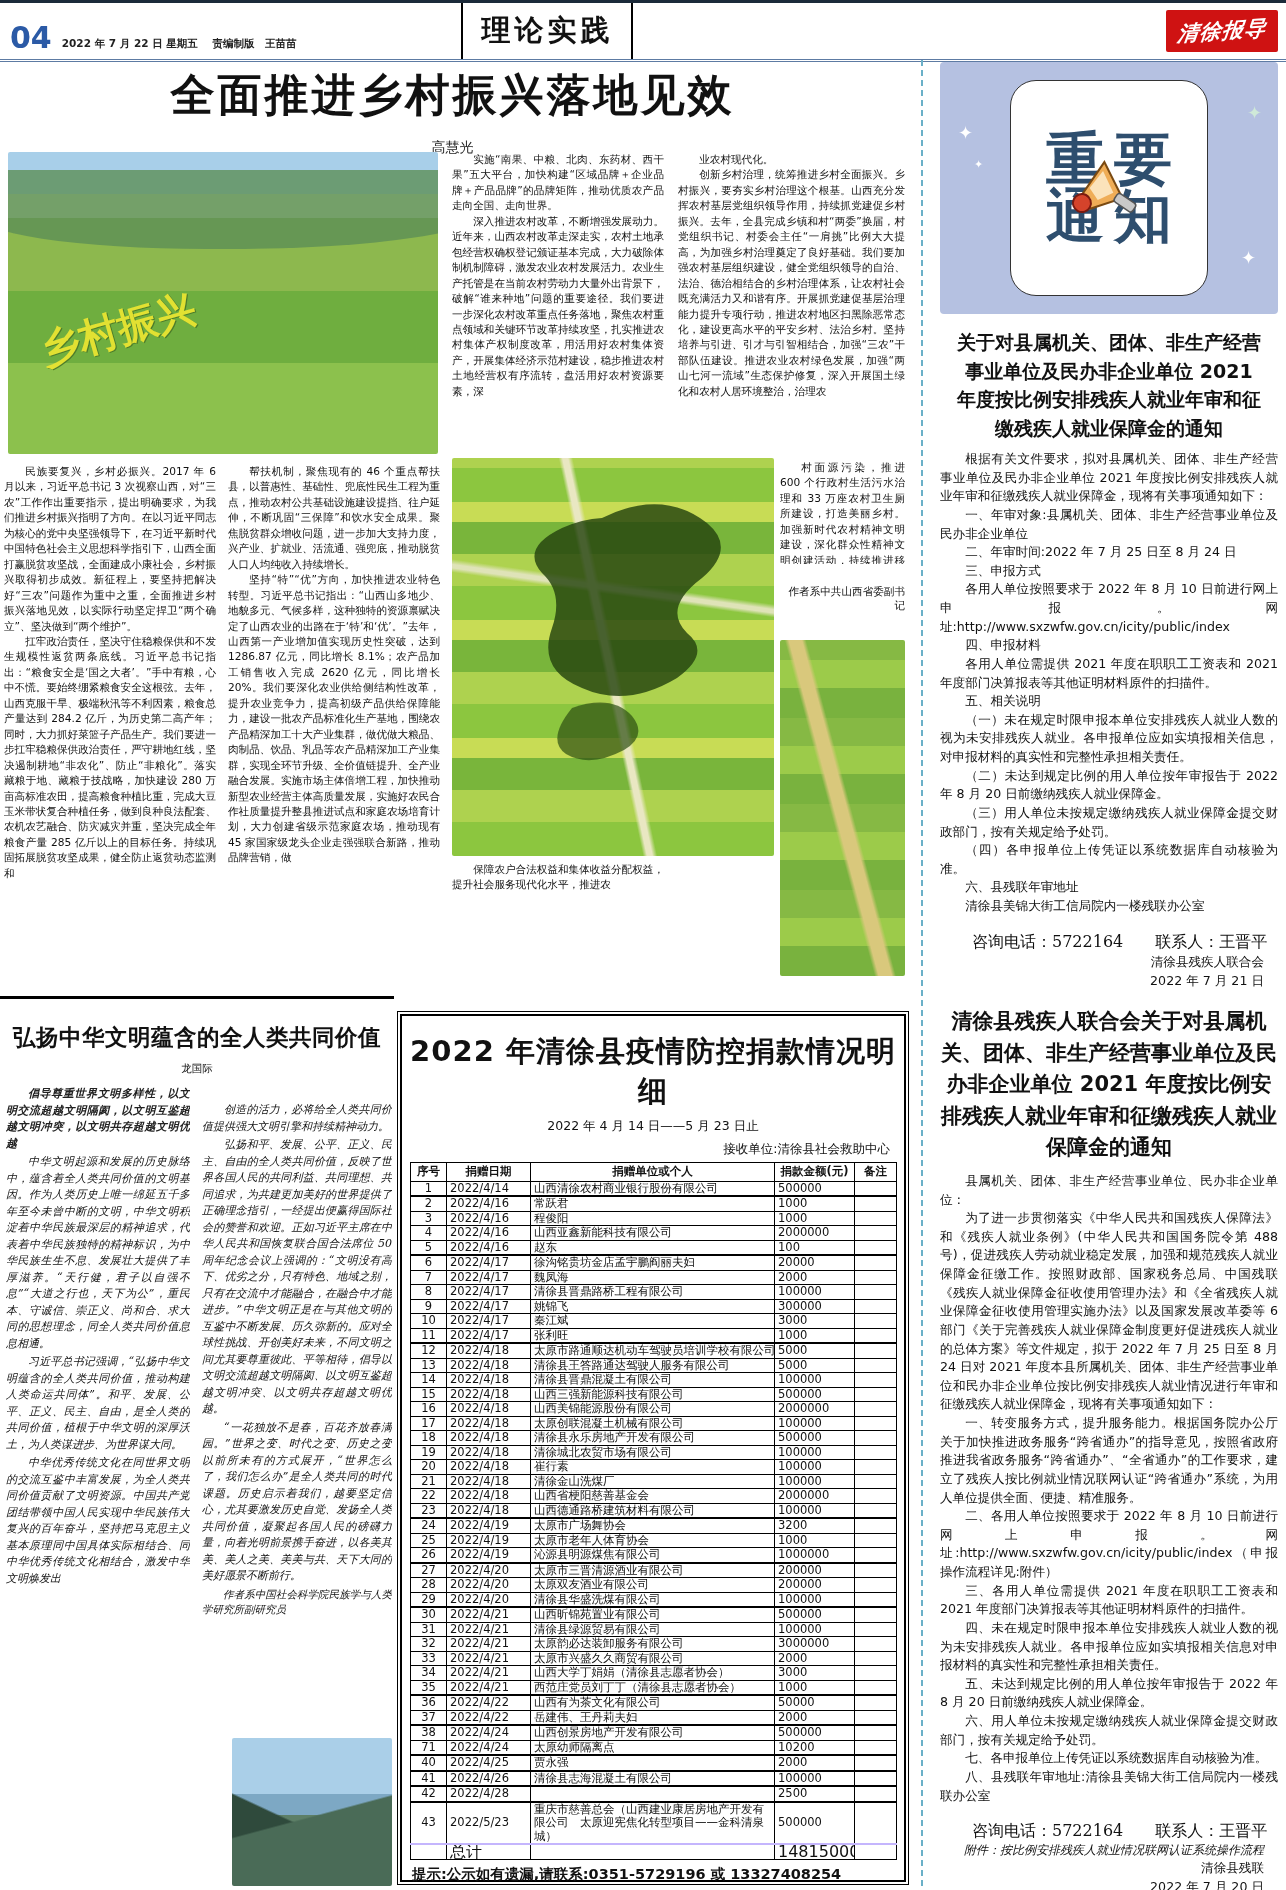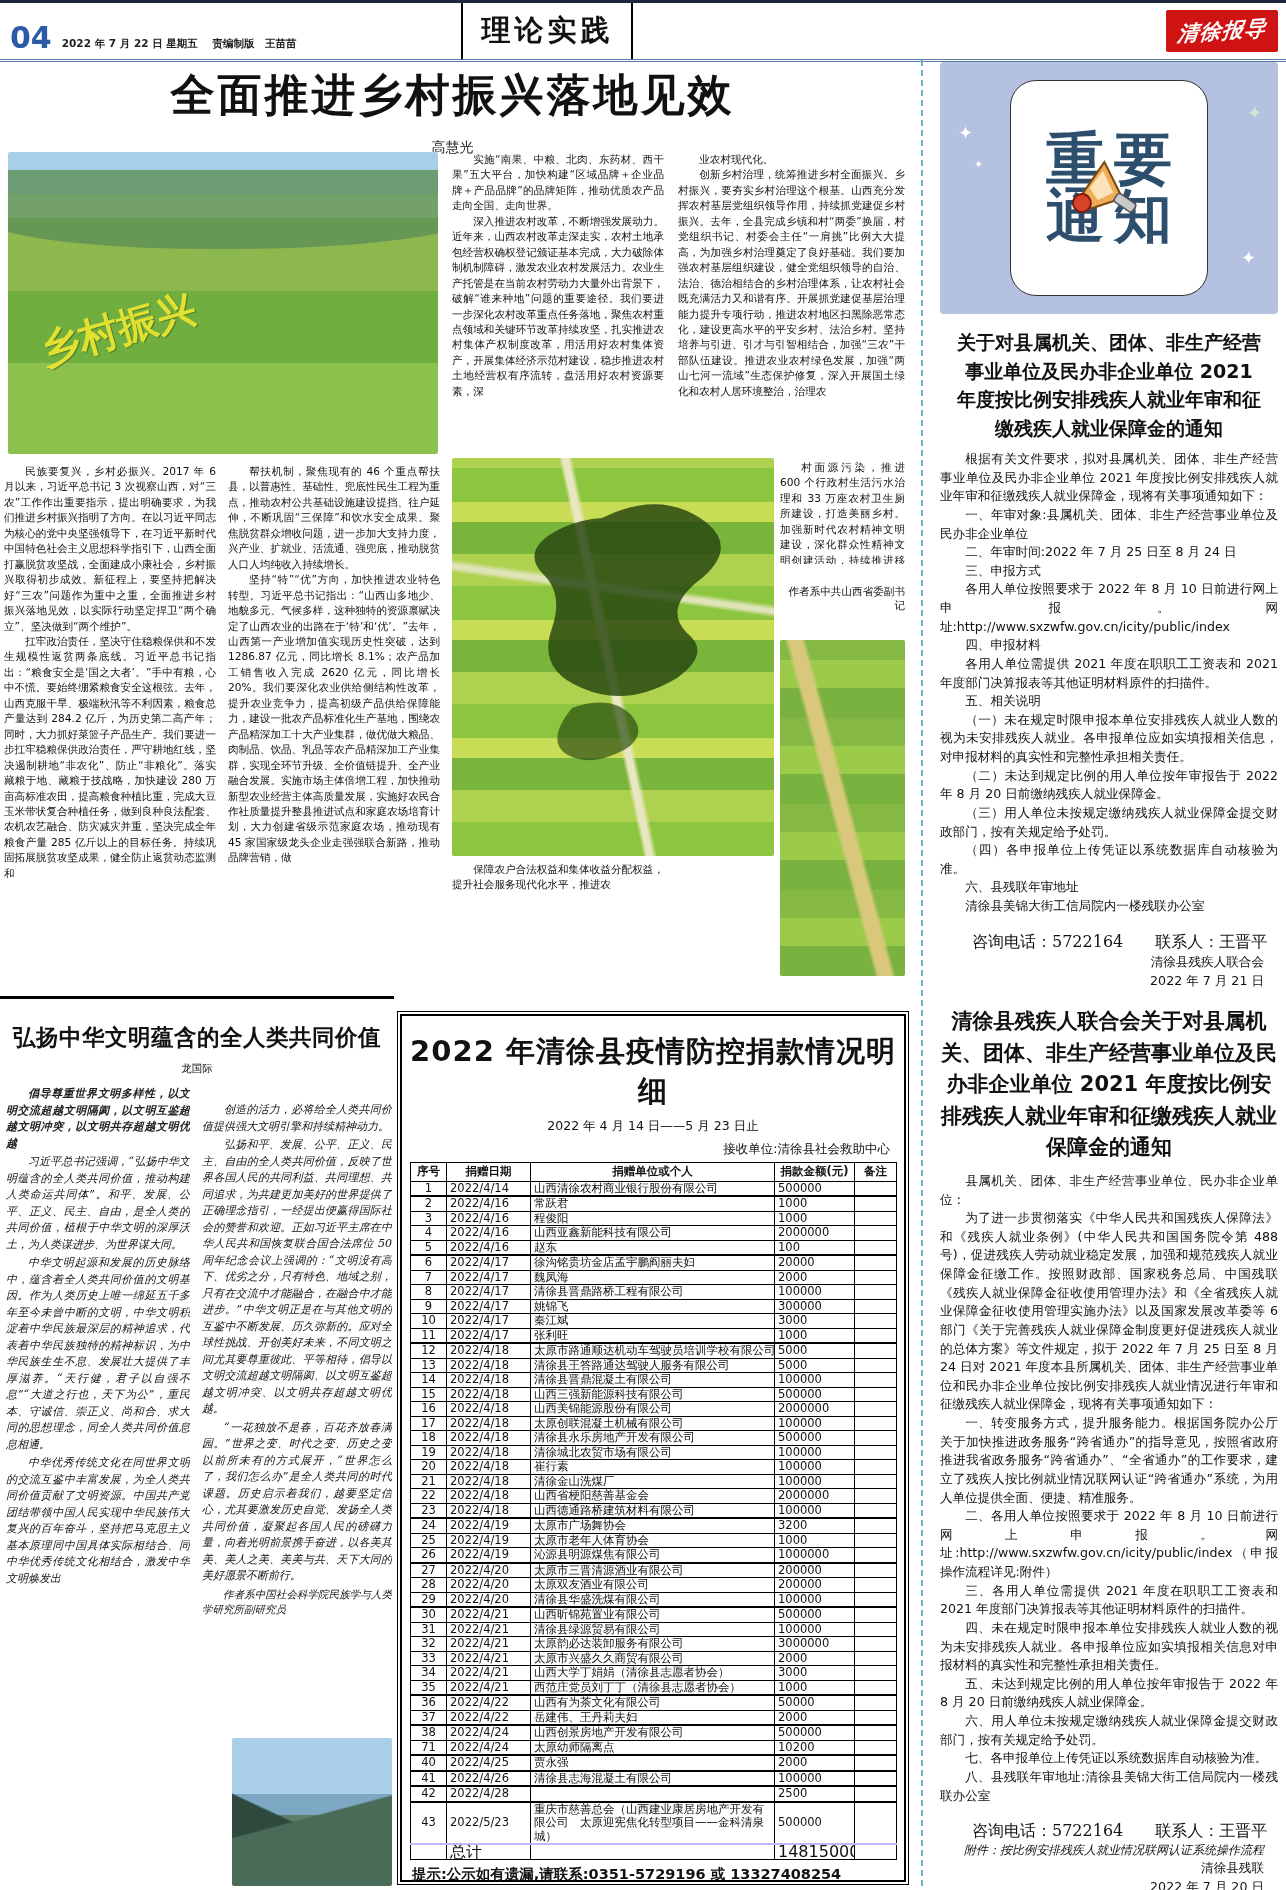--- a/index.html
+++ b/index.html
@@ -134,22 +134,22 @@
   </div>
 
   <div class="photo ph3" style="left:780px;top:640px;width:125px;height:336px;"></div>
 
   <div class="rule-left"></div>
   <div class="la-title">弘扬中华文明蕴含的全人类共同价值</div>
   <div class="la-byline">龙国际</div>
   <div class="la-col" style="left:6px;top:1086px;width:184px;height:794px;">
     <p class="intro">倡导尊重世界文明多样性，以文明交流超越文明隔阂，以文明互鉴超越文明冲突，以文明共存超越文明优越</p>
     <div>
+        <p>中华文明起源和发展的历史脉络中，蕴含着全人类共同价值的文明基因。作为人类历史上唯一绵延五千多年至今未曾中断的文明，中华文明积淀着中华民族最深层的精神追求，代表着中华民族独特的精神标识，为中华民族生生不息、发展壮大提供了丰厚滋养。“天行健，君子以自强不息”“大道之行也，天下为公”，重民本、守诚信、崇正义、尚和合、求大同的思想理念，同全人类共同价值息息相通。</p>
         <p>习近平总书记强调，“弘扬中华文明蕴含的全人类共同价值，推动构建人类命运共同体”。和平、发展、公平、正义、民主、自由，是全人类的共同价值，植根于中华文明的深厚沃土，为人类谋进步、为世界谋大同。</p>
-        <p>中华文明起源和发展的历史脉络中，蕴含着全人类共同价值的文明基因。作为人类历史上唯一绵延五千多年至今未曾中断的文明，中华文明积淀着中华民族最深层的精神追求，代表着中华民族独特的精神标识，为中华民族生生不息、发展壮大提供了丰厚滋养。“天行健，君子以自强不息”“大道之行也，天下为公”，重民本、守诚信、崇正义、尚和合、求大同的思想理念，同全人类共同价值息息相通。</p>
         <p>中华优秀传统文化在同世界文明的交流互鉴中丰富发展，为全人类共同价值贡献了文明资源。中国共产党团结带领中国人民实现中华民族伟大复兴的百年奋斗，坚持把马克思主义基本原理同中国具体实际相结合、同中华优秀传统文化相结合，激发中华文明焕发出</p>
       </div>
   </div>
   <div class="la-col" style="left:202px;top:1086px;width:190px;height:646px;margin-top:16px;">
     <div>
         <p>创造的活力，必将给全人类共同价值提供强大文明引擎和持续精神动力。</p>
         <p>弘扬和平、发展、公平、正义、民主、自由的全人类共同价值，反映了世界各国人民的共同利益、共同理想、共同追求，为共建更加美好的世界提供了正确理念指引，一经提出便赢得国际社会的赞誉和欢迎。正如习近平主席在中华人民共和国恢复联合国合法席位 50 周年纪念会议上强调的：“文明没有高下、优劣之分，只有特色、地域之别，只有在交流中才能融合，在融合中才能进步。”中华文明正是在与其他文明的互鉴中不断发展、历久弥新的。应对全球性挑战、开创美好未来，不同文明之间尤其要尊重彼此、平等相待，倡导以文明交流超越文明隔阂、以文明互鉴超越文明冲突、以文明共存超越文明优越。</p>
         <p>“一花独放不是春，百花齐放春满园。”世界之变、时代之变、历史之变以前所未有的方式展开，“世界怎么了，我们怎么办”是全人类共同的时代课题。历史启示着我们，越要坚定信心，尤其要激发历史自觉、发扬全人类共同价值，凝聚起各国人民的磅礴力量，向着光明前景携手奋进，以各美其美、美人之美、美美与共、天下大同的美好愿景不断前行。</p>
       </div>
     <p class="la-author">作者系中国社会科学院民族学与人类学研究所副研究员</p>

